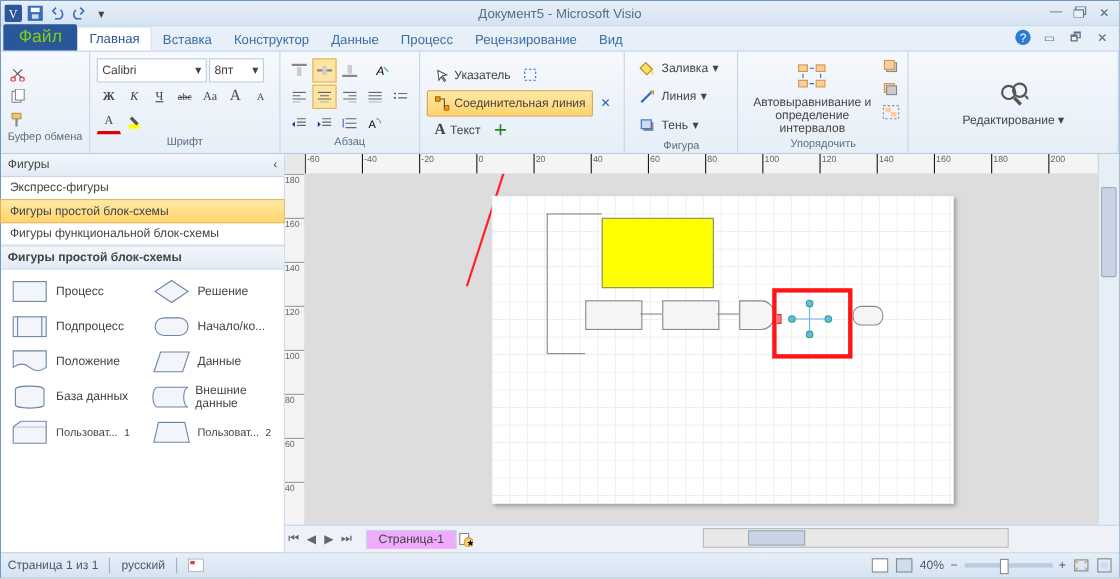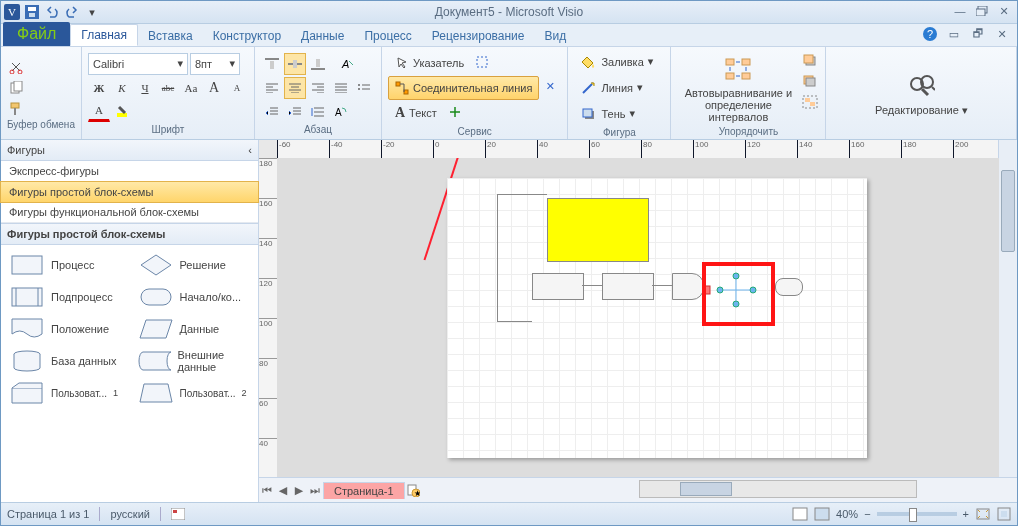--- a/index.html
+++ b/index.html
@@ -49,21 +49,21 @@
 background-image:linear-gradient(#eee 1px,transparent 1px),linear-gradient(90deg,#eee 1px,transparent 1px);
 background-size:16px 16px}
 .ys{position:absolute;left:100px;top:20px;width:100px;height:62px;background:#ffff00;border:1px solid #888}
 .bx{position:absolute;background:#f5f5f5;border:1px solid #888}
 .conn{position:absolute;background:#888}
 .redbox{position:absolute;border:4px solid #ff1515}
 .arrow{position:absolute;width:2px;height:120px;background:#ff2030;transform:rotate(18deg);left:165px;top:-15px}
 .arrow:before{content:"";position:absolute;top:-2px;left:-4px;border:5px solid transparent;border-bottom-color:#ff2030}
 .pgtabs{height:24px;background:#eef2f8;border-top:1px solid #c6d5e8;display:flex;align-items:center;position:absolute;left:0;right:0;bottom:0}
 .navbtn{width:16px;height:16px;display:flex;align-items:center;justify-content:center;color:#666}
-.pgtab{background:#fca5a5;border:1px solid #c6d5e8;border-bottom:none;padding:2px 10px;font-size:11px;margin-left:0}
+.pgtab{background:#f0abfc;border:1px solid #c6d5e8;border-bottom:none;padding:2px 10px;font-size:11px;margin-left:10px}
 .hscroll{position:absolute;right:100px;left:380px;bottom:4px;height:16px;background:#e8e8e8;border:1px solid #bbb}
 .hscroll .thumb{position:absolute;left:40px;width:50px;top:1px;bottom:1px;background:#c8d4e3;border:1px solid #9ab}
 .vscroll{position:absolute;right:0;top:0;bottom:24px;width:18px;background:#e8eef6;border-left:1px solid #c6d5e8}
 .vscroll .thumb{position:absolute;top:30px;height:80px;left:2px;right:2px;background:#c8d4e3;border:1px solid #9ab;border-radius:2px}
 .statusbar{height:22px;background:linear-gradient(#e7eff8,#d5e3f2);border-top:1px solid #b8cde2;display:flex;align-items:center;padding:0 6px;font-size:11px;color:#4a5a6a;gap:10px}
 .statusbar .right{margin-left:auto;display:flex;align-items:center;gap:6px}
 .zslider{width:80px;height:4px;background:#b8cde2;position:relative}
 .zslider:before{content:"";position:absolute;left:32px;top:-4px;width:6px;height:12px;background:#fff;border:1px solid #888}
 svg{display:block}
 .tick{position:absolute;top:0;height:100%;border-left:1px solid #0f172a;padding-left:1px}
@@ -319,21 +319,20 @@
               <span style="font-family:serif;font-size:14px;font-weight:bold">A</span>
               <span>Текст</span>
             </div>
          <div class="alg">
               <svg width="14" height="14">
                 <path d="M7 2v10M2 7h10" stroke="#1a8a1a" stroke-width="1.5"></path>
               </svg>
             </div>
        </div>
      </div>
-     <div class="glabel">Сервис</div>
    </div>
 
    <div class="group" style="min-width:90px">
      <div style="display:flex;flex-direction:column;gap:2px">
        <div class="toolbtn"><svg width="16" height="14">
               <path d="M6 2l6 6-5 5-6-6z" fill="#fd6" stroke="#a80"></path>
               <path d="M12 9c1 1 2 3 0 4-2-1-1-3 0-4z" fill="#fd6"></path>
             </svg><span>Заливка</span> ▾</div>
        <div class="toolbtn"><svg width="16" height="14">
               <path d="M2 12L12 2" stroke="#36c" stroke-width="2"></path>

